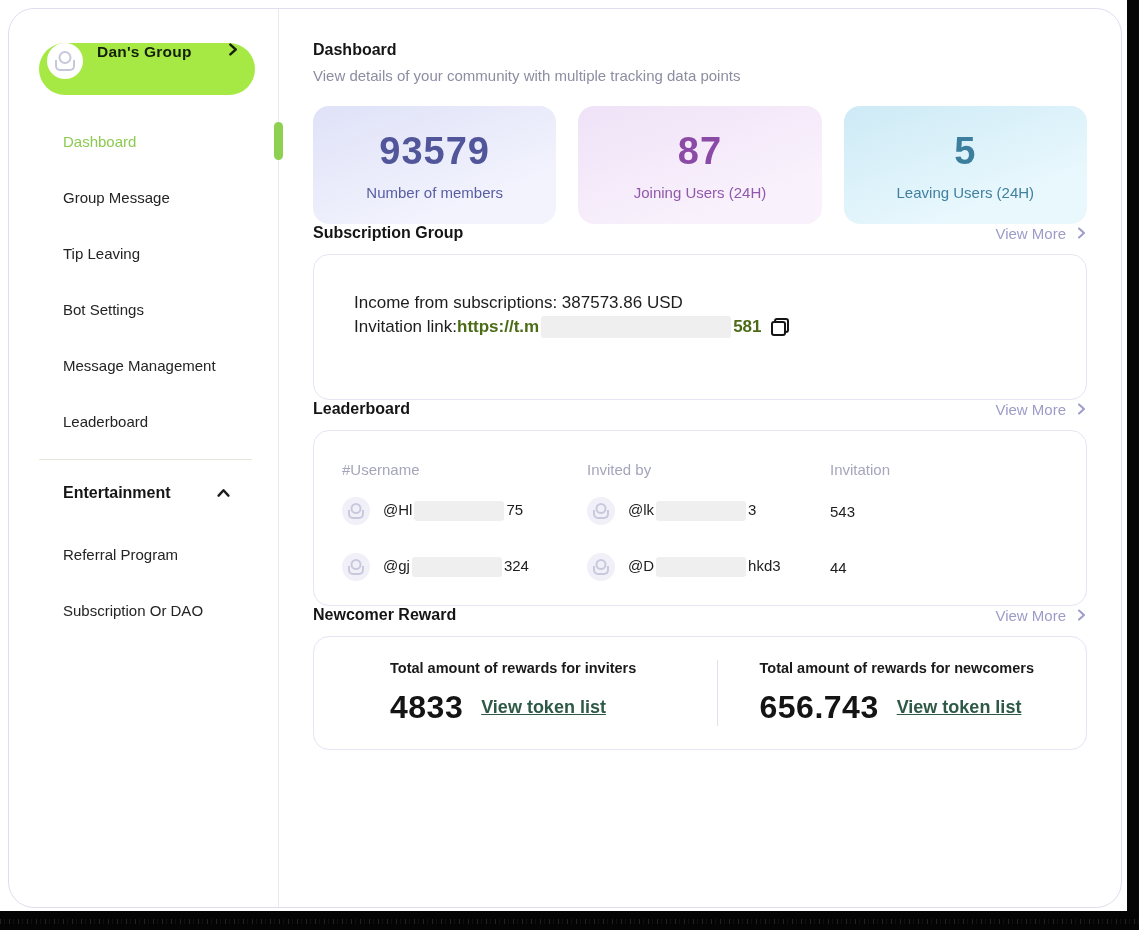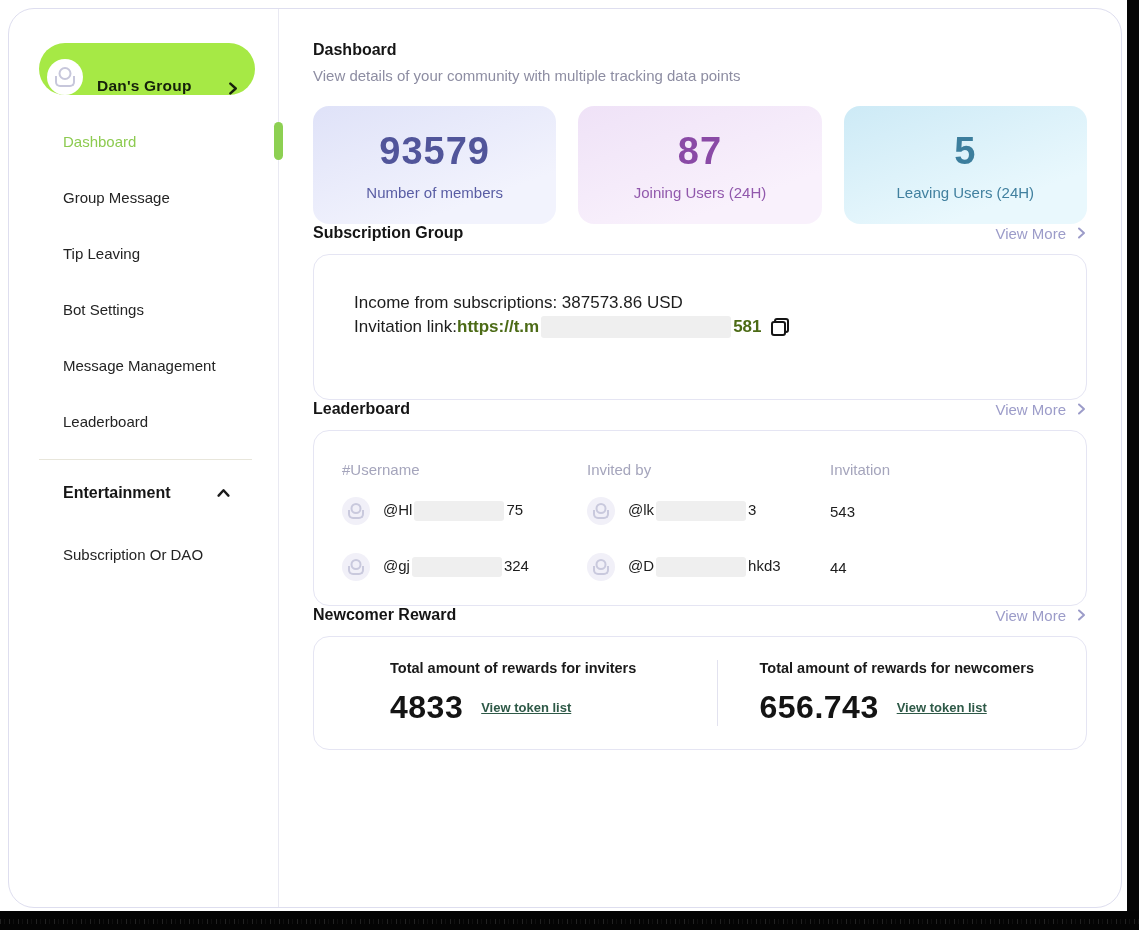--- a/index.html
+++ b/index.html
@@ -11,21 +11,21 @@
   .edge-bottom { position:absolute; left:0; bottom:0; width:100%; height:19px; background:#040404;
     background-image:repeating-linear-gradient(90deg, rgba(190,190,190,.16) 0 1px, transparent 1px 4px, rgba(120,120,120,.10) 4px 5px, transparent 5px 9px);
     background-position:0 60%; background-repeat:repeat-x; background-size:auto 5px; }
 
   .panel { position:absolute; left:8px; top:8px; width:1114px; height:900px; background:#fff;
     border:1px solid #dedeef; border-radius:26px; display:flex; overflow:hidden; }
 
   
   .sidebar { width:270px; flex:none; border-right:1px solid #e9e9f2; padding-top:34px; position:relative; }
   .group-pill { margin-left:30px; width:216px; height:52px; border-radius:26px; background:#a6e945;
-    display:flex; align-items:flex-end; padding:0 16px 0 8px; gap:14px; cursor:pointer; }
+    display:flex; align-items:flex-start; padding:0 16px 0 8px; gap:14px; cursor:pointer; }
   .group-pill .pill-label { font-size:15.5px; font-weight:700; color:#15200a; letter-spacing:.2px; }
   .group-pill .chev { margin-left:auto; color:#18220c; }
 
   .uicon { border-radius:50%; position:relative; flex:none; }
   .uicon::before { content:""; position:absolute; left:50%; transform:translateX(-50%); border-radius:50%; }
   .uicon::after  { content:""; position:absolute; left:50%; transform:translateX(-50%); border-top:0 !important;
     border-radius:0 0 5px 5px; }
   .uicon-lg { width:36px; height:36px; background:#fff; }
   .uicon-lg::before { top:8px; width:9px; height:9px; border:2.4px solid #c7c7db; }
   .uicon-lg::after  { bottom:8px; width:16px; height:9px; border:2.4px solid #c7c7db; }
@@ -86,21 +86,21 @@
   .lb-user { display:flex; align-items:center; gap:13px; }
 
   .nc-card { height:114px; display:flex; align-items:center; }
   .nc-half { flex:1; }
   .nc-half.left { padding-left:76px; }
   .nc-half.right { padding-left:42px; }
   .nc-divider { width:1px; height:66px; background:#e2e2ef; flex:none; }
   .nc-label { font-size:14.5px; font-weight:700; color:#1a1a1a; }
   .nc-row { display:flex; align-items:center; gap:18px; margin-top:13px; }
   .nc-value { font-size:32px; font-weight:700; color:#141414; letter-spacing:.5px; }
-  .token-link { font-size:13px; font-weight:700; color:#2e5947; cursor:pointer; }
+  .token-link { font-size:18px; font-weight:700; color:#2e5947; cursor:pointer; }
 
   .chev svg { display:block; }
 </style>
 </head>
 <body>
 
 <div class="screen">
   <div class="panel">
 
     <aside class="sidebar">
@@ -140,20 +140,23 @@
 
       <div class="side-section-head">
         <span class="sec-label">Entertainment</span>
         <span class="chev">
           <svg width="13" height="13" viewBox="0 0 12 12">
               <path d="M1.5 8l4.5-5 4.5 5" fill="none" stroke="currentColor" stroke-width="2.2" stroke-linecap="round" stroke-linejoin="round"></path>
             </svg>
         </span>
       </div>
 
+      <div class="nav-item">
+        <span>Referral Program</span>
+      </div>
       <div class="nav-item">
         <span>Subscription Or DAO</span>
       </div>
     </aside>
 
     <main class="main">
       <h1 class="page-title">Dashboard</h1>
       <p class="subtitle">View details of your community with multiple tracking data points</p>
 
       <div class="stats">

